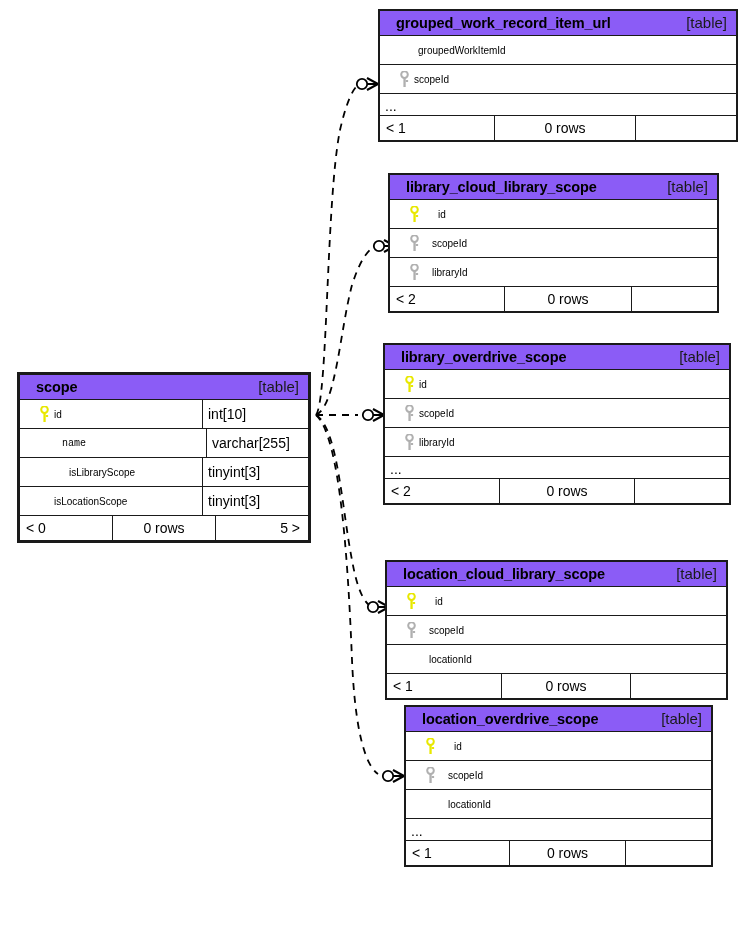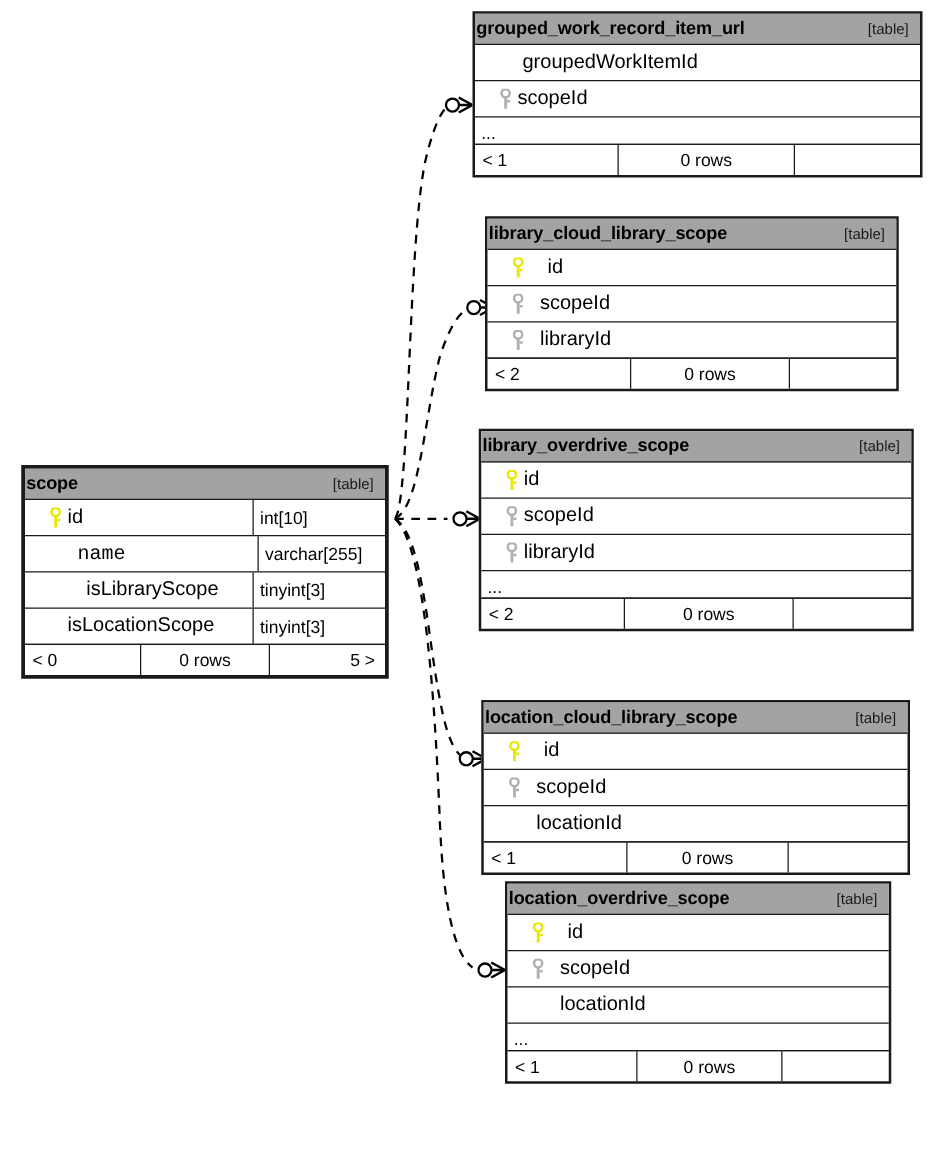--- a/index.html
+++ b/index.html
@@ -37,34 +37,34 @@
     font-size: 14px;
     color: #000000;
   }
   .er-table.focus {
     border-width: 3px;
   }
   .tbl-header {
     display: flex;
     align-items: center;
     justify-content: space-between;
-    background: #a3a3a3;
+    background: #8b5cf6;
     border-bottom: 1.5px solid #1a1a1a;
-    padding: 3px 9px 4px 1px;
+    padding: 3px 9px 4px 16px;
     height: 25px;
     box-sizing: border-box;
   }
   .tbl-name {
     font-weight: bold;
     font-size: 14.5px;
     letter-spacing: -0.1px;
     white-space: nowrap;
   }
   .tbl-kind {
-    font-size: 12px;
+    font-size: 15px;
     color: #1a1a1a;
     white-space: nowrap;
   }
   .tbl-rows {
     display: block;
   }
   .col-row {
     display: flex;
     align-items: center;
     border-bottom: 1.5px solid #1a1a1a;
@@ -98,21 +98,21 @@
     flex: 0 0 auto;
     width: 16px;
     height: 18px;
     display: flex;
     align-items: center;
     justify-content: center;
     margin-right: 2px;
   }
   .col-label {
     white-space: nowrap;
-    font-size: 16px;
+    font-size: 10px;
   }
   .ellipsis-row {
     display: flex;
     align-items: flex-end;
     border-bottom: 1.5px solid #1a1a1a;
     height: 22px;
     padding-left: 5px;
     box-sizing: border-box;
     font-size: 14px;
     line-height: 14px;

